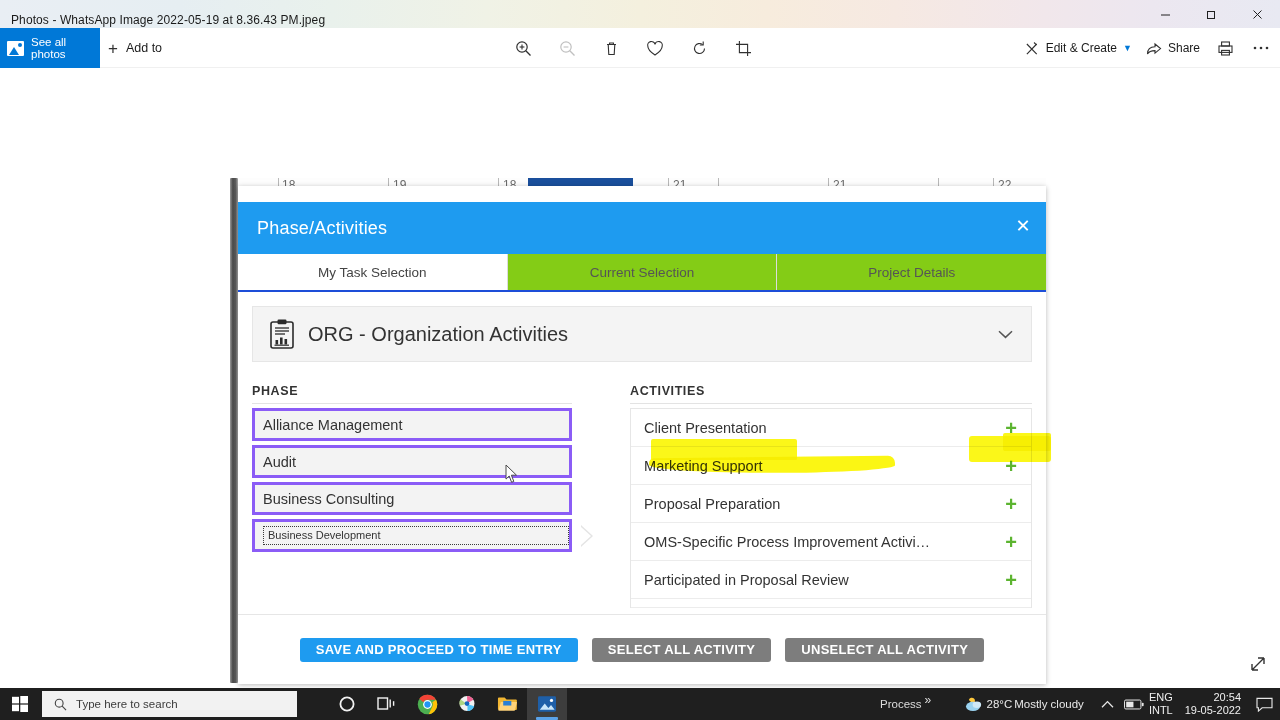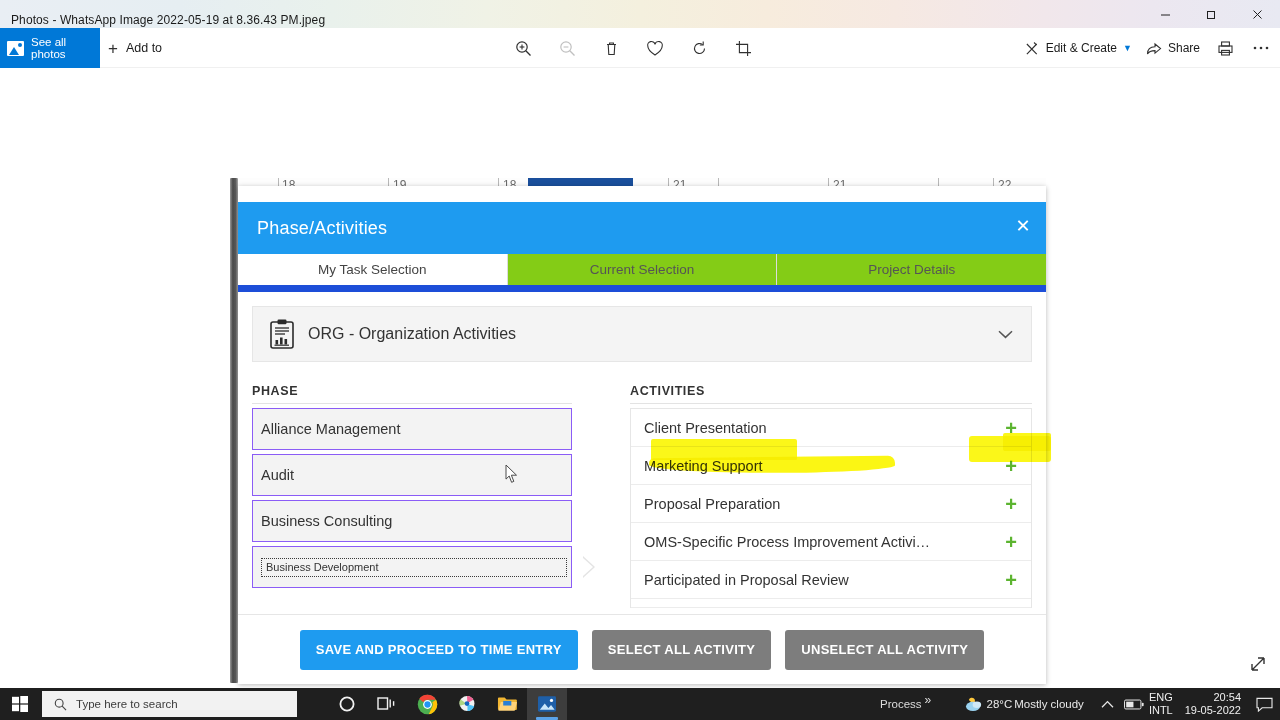--- a/index.html
+++ b/index.html
@@ -116,53 +116,53 @@
   }
   .modal-title {
     color: #ffffff; font-size: 18px; padding-left: 19px; letter-spacing: .2px;
   }
   .modal-close {
     position: absolute; right: 12px; top: 13px; width: 22px; height: 22px;
     color: #ffffff; font-size: 18px; line-height: 22px; text-align: center;
     cursor: pointer; font-weight: 400;
   }
 
-  .tabs { display: flex; height: 38px; border-bottom: 7px solid #1d4ed8; }
+  .tabs { display: flex; height: 38px; border-bottom: 2px solid #1d4ed8; }
   .tab {
     flex: 1; display: flex; align-items: center; justify-content: center;
     font-size: 13.5px; color: #555; background: #84cc16;
     border-right: 1px solid #dcdcdc; cursor: pointer;
   }
   .tab:last-child { border-right: none; }
   .tab.active { background: #ffffff; color: #444; }
 
   .modal-body { padding: 14px 14px 0 14px; height: 372px; position: relative; }
 
   .org-row {
     height: 56px; background: #f4f4f4; border: 1px solid #e6e6e6;
     display: flex; align-items: center; padding: 0 16px 0 16px;
     position: relative; cursor: pointer;
   }
   .org-icon { width: 26px; height: 30px; flex: none; margin-right: 13px; }
-  .org-label { font-size: 16px; color: #333; }
+  .org-label { font-size: 20px; color: #333; }
   .org-chev {
     position: absolute; right: 18px; top: 50%; transform: translateY(-50%);
     color: #555;
   }
 
   .columns { display: flex; gap: 0; margin-top: 22px; position: relative; }
   .col-phase { width: 344px; margin-right: 58px; }
   .col-acts  { width: 432px; }
   .col-head {
     font-size: 12.5px; font-weight: bold; color: #333; letter-spacing: .6px;
     padding-bottom: 5px; border-bottom: 1px solid #e3e3e3; margin-bottom: 4px;
   }
 
   .phase-item {
-    height: 42px; background: #f3f3f3; border: 1px solid #8b5cf6;
+    height: 33px; background: #f3f3f3; border: 3px solid #8b5cf6;
     display: flex; align-items: center; padding-left: 8px;
     font-size: 14.5px; color: #333; margin-bottom: 4px; cursor: pointer;
     position: relative;
   }
   .phase-item .focusbox {
     border: 1.6px dotted #3a3a3a; padding: 2px 4px 3px 4px;
     width: 306px; font-size: 11px; color: #333; background: transparent;
   }
   .phase-item.selected { background: #f3f3f3; }
   .phase-arrow {
@@ -214,21 +214,21 @@
     left: 1003px; top: 365px; width: 48px; height: 18px;
     opacity: .9; mix-blend-mode: multiply; border-radius: 2px;
   }
 
   .modal-footer {
     position: absolute; left: 0; right: 0; bottom: 0; height: 70px;
     border-top: 1px solid #e6e6e6; display: flex; align-items: center;
     justify-content: center; gap: 14px;
   }
   .btn {
-    height: 40px; padding: 6px 16px; border: none; border-radius: 3px;
+    height: 24px; padding: 6px 16px; border: none; border-radius: 3px;
     color: #ffffff; font-size: 13px; font-weight: bold; letter-spacing: .3px;
     cursor: pointer; font-family: "Liberation Sans", sans-serif;
     display: flex; align-items: center;
   }
   .btn.primary { background: #1e9bf0; }
   .btn.grey { background: #7d7d7d; }
 
   
   .cursor { position: absolute; left: 505px; top: 396px; }
 

